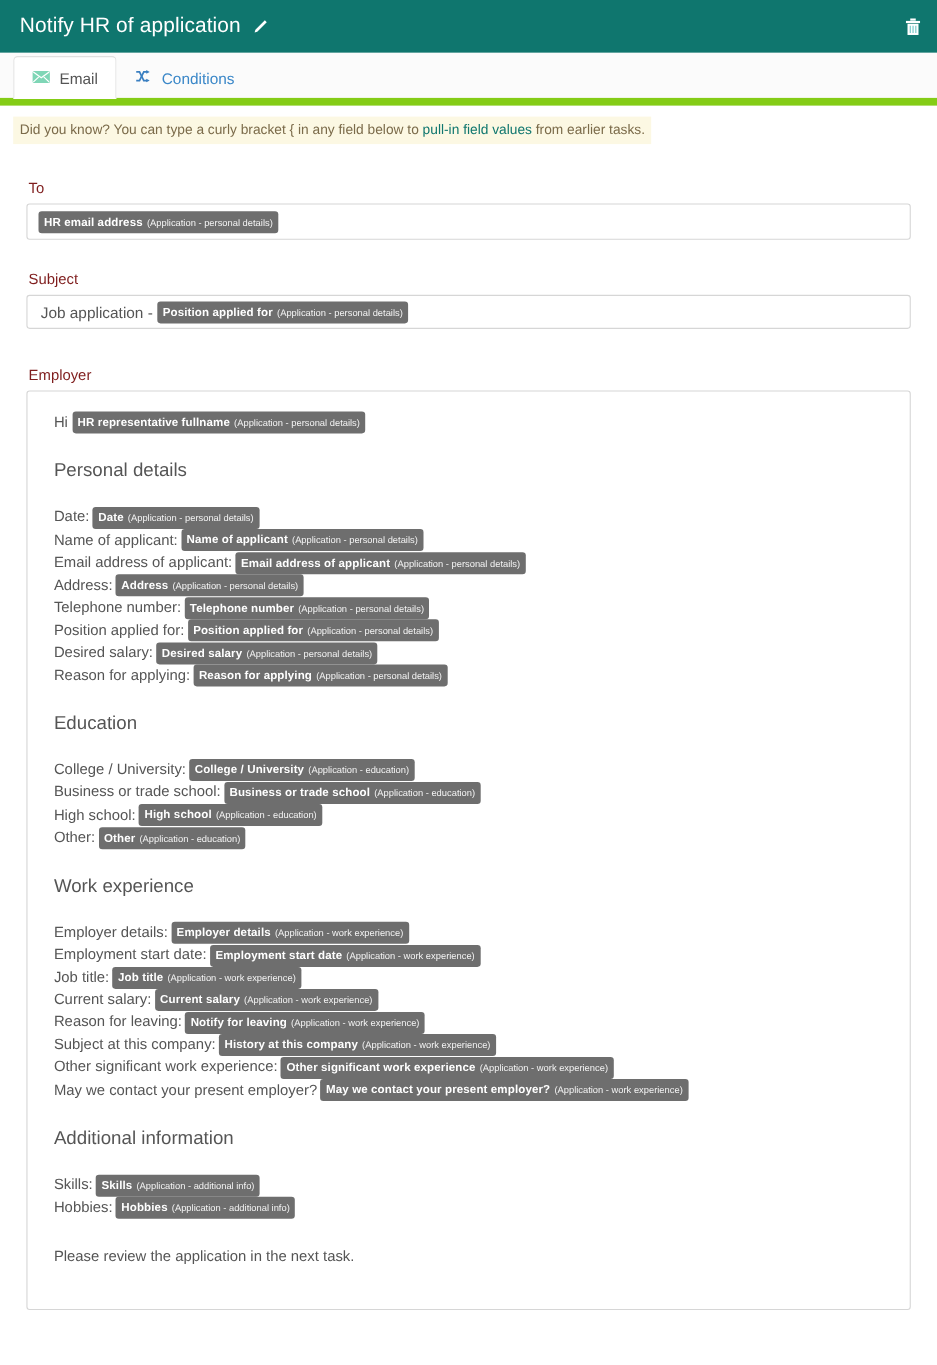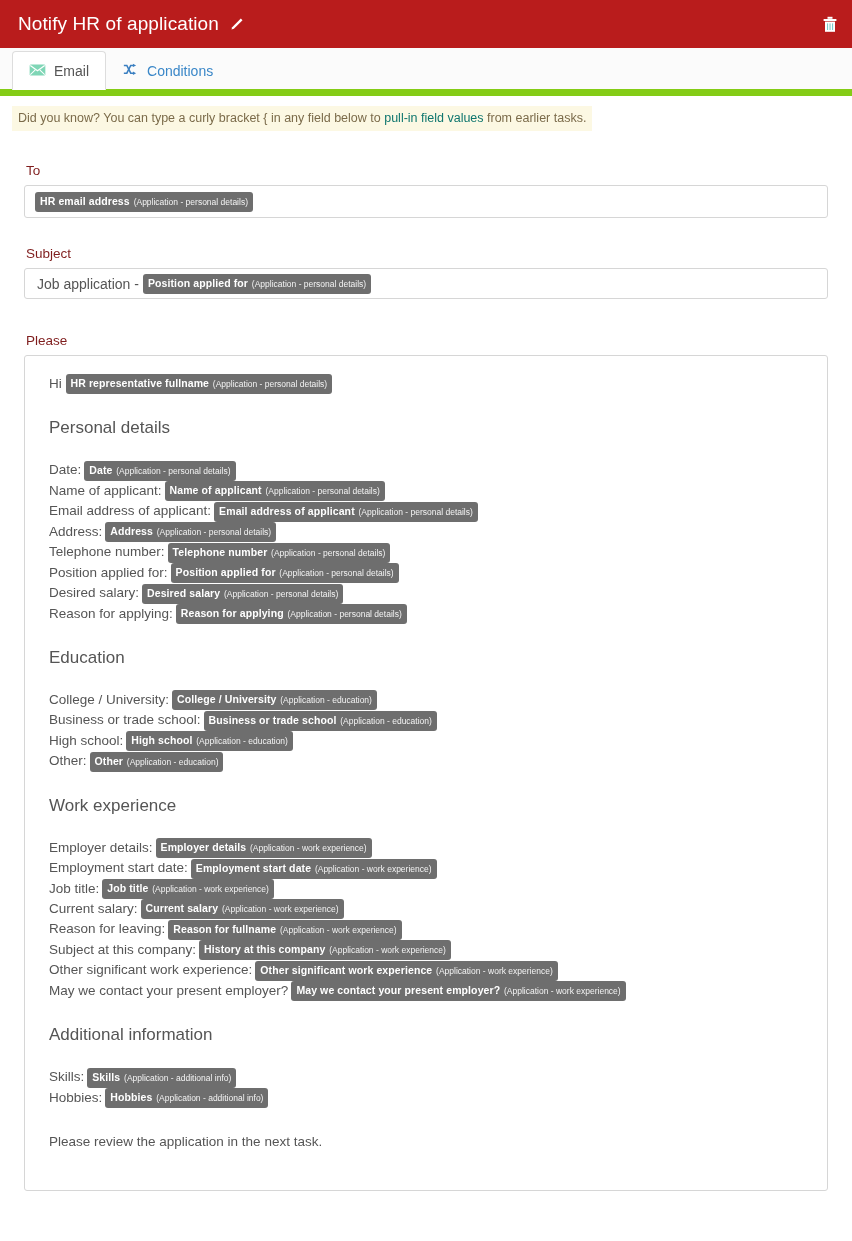--- a/index.html
+++ b/index.html
@@ -7,21 +7,21 @@
     margin: 0; padding: 0;
     width: 852px;
     background: #ffffff;
     font-family: "Liberation Sans", sans-serif;
   }
   body { width: 852px; min-height: 1241px; position: relative; }
 
   
   .header {
     height: 48px;
-    background: #b91c1c;
+    background: #0f766e;
     display: flex;
     align-items: center;
     padding: 0 14px 0 18px;
   }
   .header-title {
     color: #ffffff;
     font-size: 19px;
     letter-spacing: .1px;
     white-space: nowrap;
   }
@@ -216,21 +216,21 @@
   <div class="input-box" id="to-box">
     <span class="token"><span class="tname">HR email address</span> <span class="tsrc">(Application - personal details)</span></span>
   </div>
 
   <div class="field-label msg-gap-top">Subject</div>
   <div class="input-box" id="subject-box">
     <span>Job application - </span>
     <span class="token"><span class="tname">Position applied for</span> <span class="tsrc">(Application - personal details)</span></span>
   </div>
 
-  <div class="field-label msg-gap-label">Please</div>
+  <div class="field-label msg-gap-label">Employer</div>
   <div class="message-box">
     <div class="msg-line greet"><span>Hi </span><span class="token"><span class="tname">HR representative fullname</span> <span class="tsrc">(Application - personal details)</span></span></div>
 
     <div id="sections-host">
         <div class="section-h">Personal details</div>
         <div class="blk">
           <div class="msg-line"><span class="lbl">Date:</span><span class="token"><span class="tname">Date</span> <span class="tsrc">(Application - personal details)</span></span></div>
           <div class="msg-line"><span class="lbl">Name of applicant:</span><span class="token"><span class="tname">Name of applicant</span> <span class="tsrc">(Application - personal details)</span></span></div>
           <div class="msg-line"><span class="lbl">Email address of applicant:</span><span class="token"><span class="tname">Email address of applicant</span> <span class="tsrc">(Application - personal details)</span></span></div>
           <div class="msg-line"><span class="lbl">Address:</span><span class="token"><span class="tname">Address</span> <span class="tsrc">(Application - personal details)</span></span></div>
@@ -245,21 +245,21 @@
           <div class="msg-line"><span class="lbl">Business or trade school:</span><span class="token"><span class="tname">Business or trade school</span> <span class="tsrc">(Application - education)</span></span></div>
           <div class="msg-line"><span class="lbl">High school:</span><span class="token"><span class="tname">High school</span> <span class="tsrc">(Application - education)</span></span></div>
           <div class="msg-line"><span class="lbl">Other:</span><span class="token"><span class="tname">Other</span> <span class="tsrc">(Application - education)</span></span></div>
         </div>
         <div class="section-h">Work experience</div>
         <div class="blk">
           <div class="msg-line"><span class="lbl">Employer details:</span><span class="token"><span class="tname">Employer details</span> <span class="tsrc">(Application - work experience)</span></span></div>
           <div class="msg-line"><span class="lbl">Employment start date:</span><span class="token"><span class="tname">Employment start date</span> <span class="tsrc">(Application - work experience)</span></span></div>
           <div class="msg-line"><span class="lbl">Job title:</span><span class="token"><span class="tname">Job title</span> <span class="tsrc">(Application - work experience)</span></span></div>
           <div class="msg-line"><span class="lbl">Current salary:</span><span class="token"><span class="tname">Current salary</span> <span class="tsrc">(Application - work experience)</span></span></div>
-          <div class="msg-line"><span class="lbl">Reason for leaving:</span><span class="token"><span class="tname">Reason for fullname</span> <span class="tsrc">(Application - work experience)</span></span></div>
+          <div class="msg-line"><span class="lbl">Reason for leaving:</span><span class="token"><span class="tname">Notify for leaving</span> <span class="tsrc">(Application - work experience)</span></span></div>
           <div class="msg-line"><span class="lbl">Subject at this company:</span><span class="token"><span class="tname">History at this company</span> <span class="tsrc">(Application - work experience)</span></span></div>
           <div class="msg-line"><span class="lbl">Other significant work experience:</span><span class="token"><span class="tname">Other significant work experience</span> <span class="tsrc">(Application - work experience)</span></span></div>
           <div class="msg-line"><span class="lbl">May we contact your present employer?</span><span class="token"><span class="tname">May we contact your present employer?</span> <span class="tsrc">(Application - work experience)</span></span></div>
         </div>
         <div class="section-h">Additional information</div>
         <div class="blk">
           <div class="msg-line"><span class="lbl">Skills:</span><span class="token"><span class="tname">Skills</span> <span class="tsrc">(Application - additional info)</span></span></div>
           <div class="msg-line"><span class="lbl">Hobbies:</span><span class="token"><span class="tname">Hobbies</span> <span class="tsrc">(Application - additional info)</span></span></div>
         </div>
       </div>

